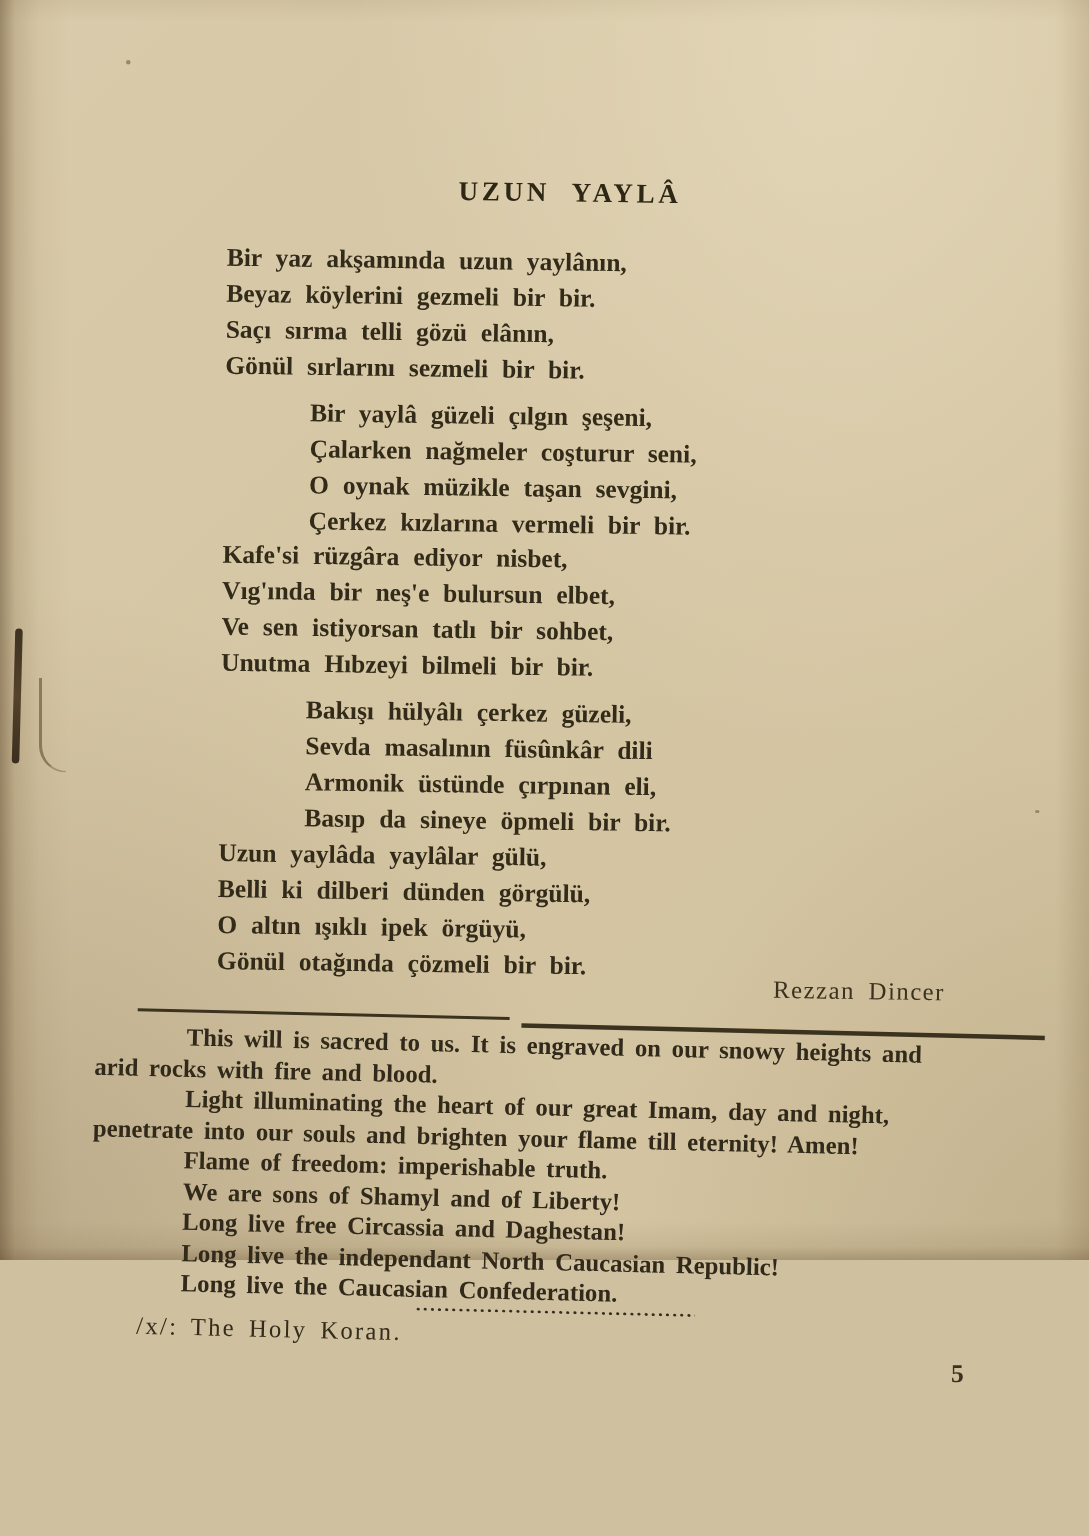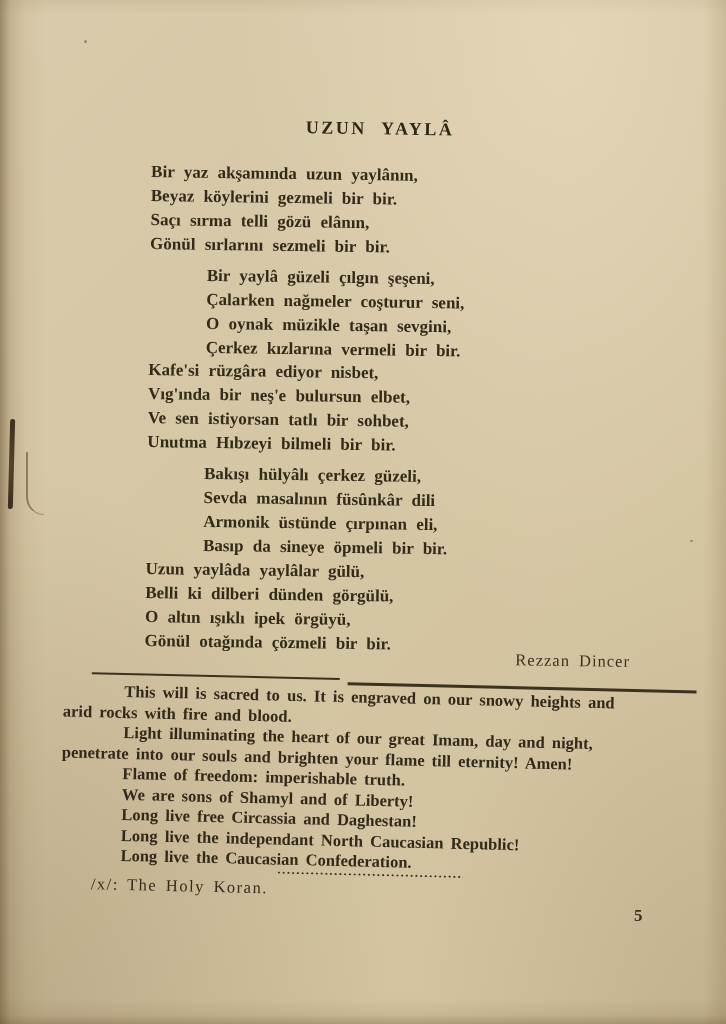--- a/index.html
+++ b/index.html
@@ -2,21 +2,21 @@
 <html><head>
 <meta charset="utf-8">
 <style>
   html,body{margin:0;padding:0;}
   body{
     width:726px;height:1024px;overflow:hidden;
     font-family:"Liberation Serif", serif;
     background:#cfc0a0;
   }
   .page{
-    position:relative;width:726px;height:1024px;
+    position:relative;width:726px;height:840px;
     background:
       radial-gradient(ellipse at 78% 4%, rgba(255,248,224,0.30), rgba(255,248,224,0) 42%),
       radial-gradient(ellipse at 0% 100%, rgba(95,72,42,0.22), rgba(95,72,42,0) 38%),
       radial-gradient(ellipse at 100% 100%, rgba(110,88,52,0.16), rgba(110,88,52,0) 30%),
       linear-gradient(90deg, rgba(92,70,40,0.50) 0px, rgba(140,115,78,0.28) 10px, rgba(170,150,110,0.12) 26px, rgba(0,0,0,0) 46px),
       linear-gradient(270deg, rgba(120,96,58,0.22) 0px, rgba(0,0,0,0) 22px),
       linear-gradient(0deg, rgba(100,78,46,0.35) 0px, rgba(120,98,62,0.12) 9px, rgba(0,0,0,0) 26px),
       linear-gradient(180deg, rgba(120,100,64,0.10) 0px, rgba(0,0,0,0) 14px),
       linear-gradient(135deg, #d9cbab 0%, #d5c6a4 45%, #d2c29e 100%);
     color:#2f2818;

